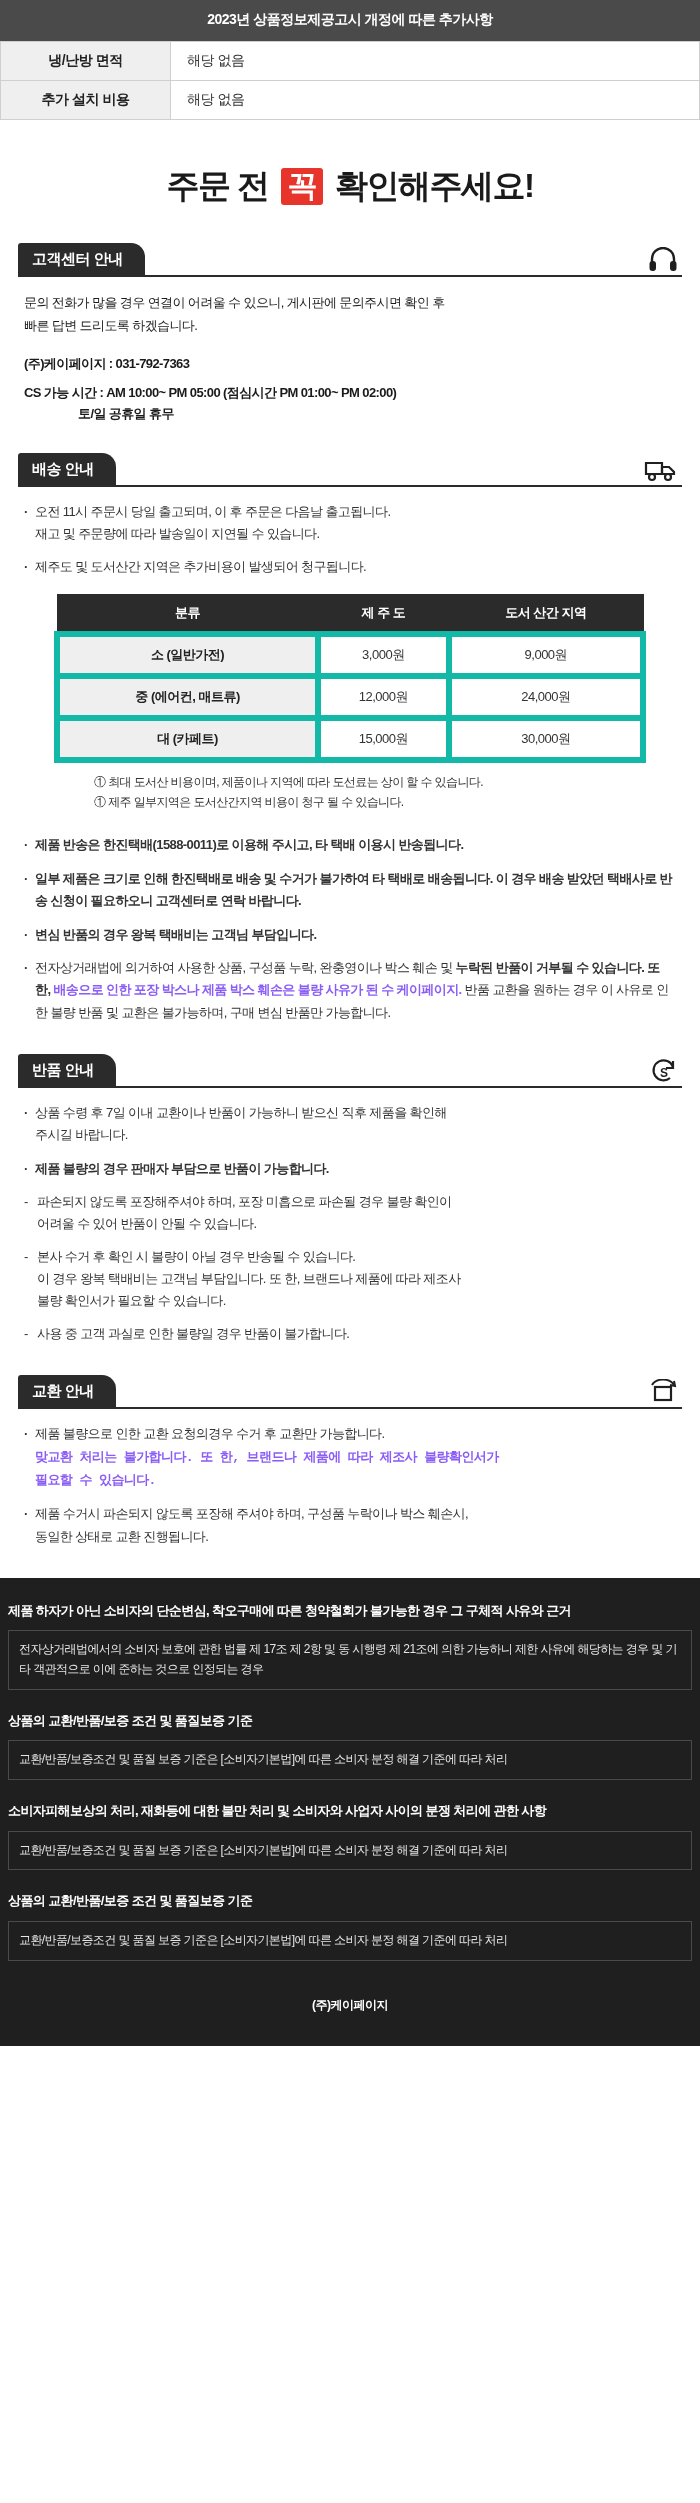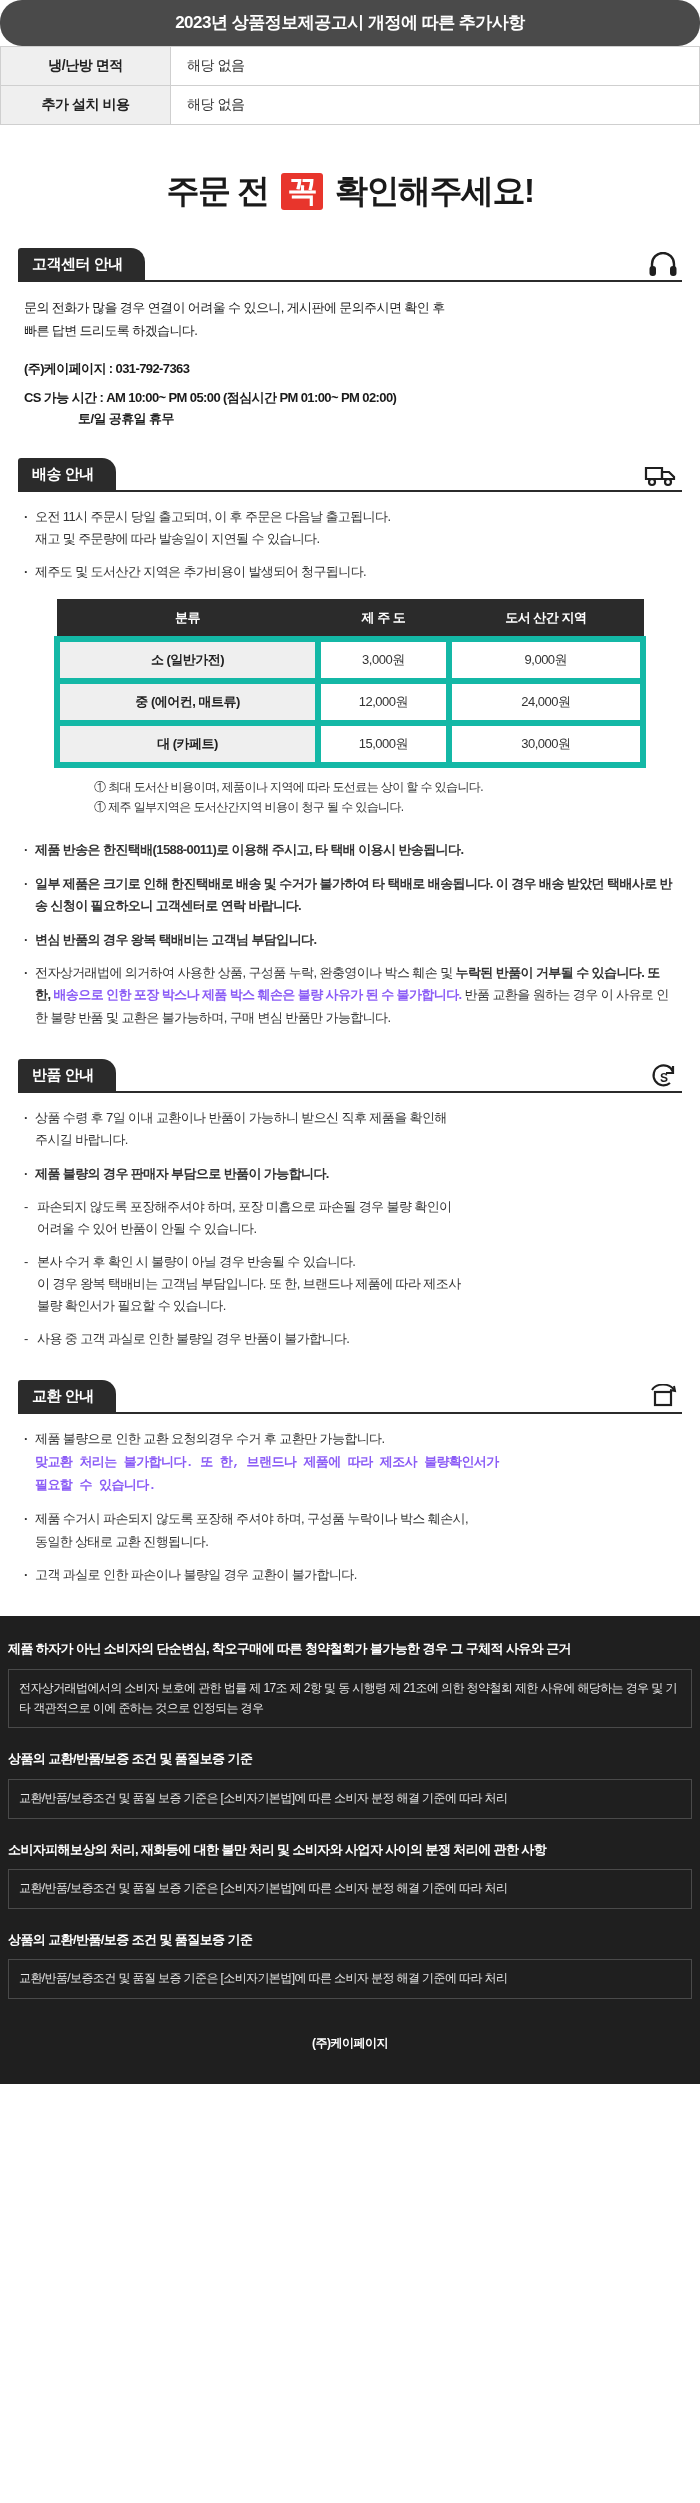--- a/index.html
+++ b/index.html
@@ -10,26 +10,25 @@
     background: #ffffff;
     color: #1a1a1a;
     -webkit-font-smoothing: antialiased;
   }
   .page { width: 700px; position: relative; }
 
   
   .top-title {
     background: #4a4a4a;
     color: #ffffff;
-    font-size: 17px;
+    font-size: 14px;
     font-weight: bold;
     text-align: center;
     padding: 11px 0 12px;
     letter-spacing: -0.5px;
-    border-radius: 22px;
   }
   .spec-table { width: 100%; border-collapse: collapse; }
   .spec-table td {
     border: 1px solid #cfcfcf;
     font-size: 14px;
     padding: 10px 0;
     letter-spacing: -0.5px;
   }
   .spec-table td.th {
     width: 170px;
@@ -305,21 +304,21 @@
         </div>
       </div>
 
       <ul class="dot-list" style="margin-top:18px;">
         <li class="red">제품 반송은 한진택배(1588-0011)로 이용해 주시고, 타 택배 이용시 반송됩니다.</li>
         <li class="red">일부 제품은 크기로 인해 한진택배로 배송 및 수거가 불가하여 타 택배로 배송됩니다. 이 경우 배송 받았던 택배사로 반송 신청이 필요하오니 고객센터로 연락 바랍니다.</li>
         <li class="red">변심 반품의 경우 왕복 택배비는 고객님 부담입니다.</li>
         <li>
           <span>전자상거래법에 의거하여 사용한 상품, 구성품 누락, 완충영이나 박스 훼손 및</span>
           <span class="bold">누락된 반품이 거부될 수 있습니다. 또 한, </span><span class="red">배송으로 인한 포장 박스나 제품 박스</span>
-          <span class="red">훼손은 불량 사유가 된 수 불가합니다.</span>
+          <span class="red">훼손은 불량 사유가 된 수 케이페이지.</span>
           <span>반품 교환을 원하는 경우 이 사유로 인한 불량 반품 및 교환은 불가능하며,</span>
           <span>구매 변심 반품만 가능합니다.</span>
         </li>
       </ul>
     </div>
   </div>
 
   <div class="section">
     <div class="sec-head">
       <span class="tab">반품 안내</span>
@@ -363,28 +362,27 @@
     </div>
     <div class="sec-body">
       <ul class="dot-list">
         <li>
           <span>제품 불량으로 인한 교환 요청의경우 수거 후 교환만 가능합니다.</span><br>
           <span class="red" style="white-space:pre-line;font-family:Liberation Mono, monospace;">맞교환 처리는 불가합니다. 또 한, 브랜드나 제품에 따라 제조사 불량확인서가
 필요할 수 있습니다.</span>
         </li>
         <li style="white-space:pre-line;">제품 수거시 파손되지 않도록 포장해 주셔야 하며, 구성품 누락이나 박스 훼손시,
 동일한 상태로 교환 진행됩니다.</li>
-        <li>고객 과실로 인한 파손이나 불량일 경우 교환이 불가합니다.</li>
       </ul>
     </div>
   </div>
 
   <div class="dark">
     <div class="blk-title">제품 하자가 아닌 소비자의 단순변심, 착오구매에 따른 청약철회가 불가능한 경우 그 구체적 사유와 근거</div>
-    <div class="blk-body">전자상거래법에서의 소비자 보호에 관한 법률 제 17조 제 2항 및 동 시행령 제 21조에 의한 청약철회 제한 사유에 해당하는 경우 및 기타 객관적으로 이에 준하는 것으로 인정되는 경우</div>
+    <div class="blk-body">전자상거래법에서의 소비자 보호에 관한 법률 제 17조 제 2항 및 동 시행령 제 21조에 의한 가능하니 제한 사유에 해당하는 경우 및 기타 객관적으로 이에 준하는 것으로 인정되는 경우</div>
 
     <div class="blk-title">상품의 교환/반품/보증 조건 및 품질보증 기준</div>
     <div class="blk-body">교환/반품/보증조건 및 품질 보증 기준은 [소비자기본법]에 따른 소비자 분정 해결 기준에 따라 처리</div>
 
     <div class="blk-title">소비자피해보상의 처리, 재화등에 대한 불만 처리 및 소비자와 사업자 사이의 분쟁 처리에 관한 사항</div>
     <div class="blk-body">교환/반품/보증조건 및 품질 보증 기준은 [소비자기본법]에 따른 소비자 분정 해결 기준에 따라 처리</div>
 
     <div class="blk-title">상품의 교환/반품/보증 조건 및 품질보증 기준</div>
     <div class="blk-body">교환/반품/보증조건 및 품질 보증 기준은 [소비자기본법]에 따른 소비자 분정 해결 기준에 따라 처리</div>
 

